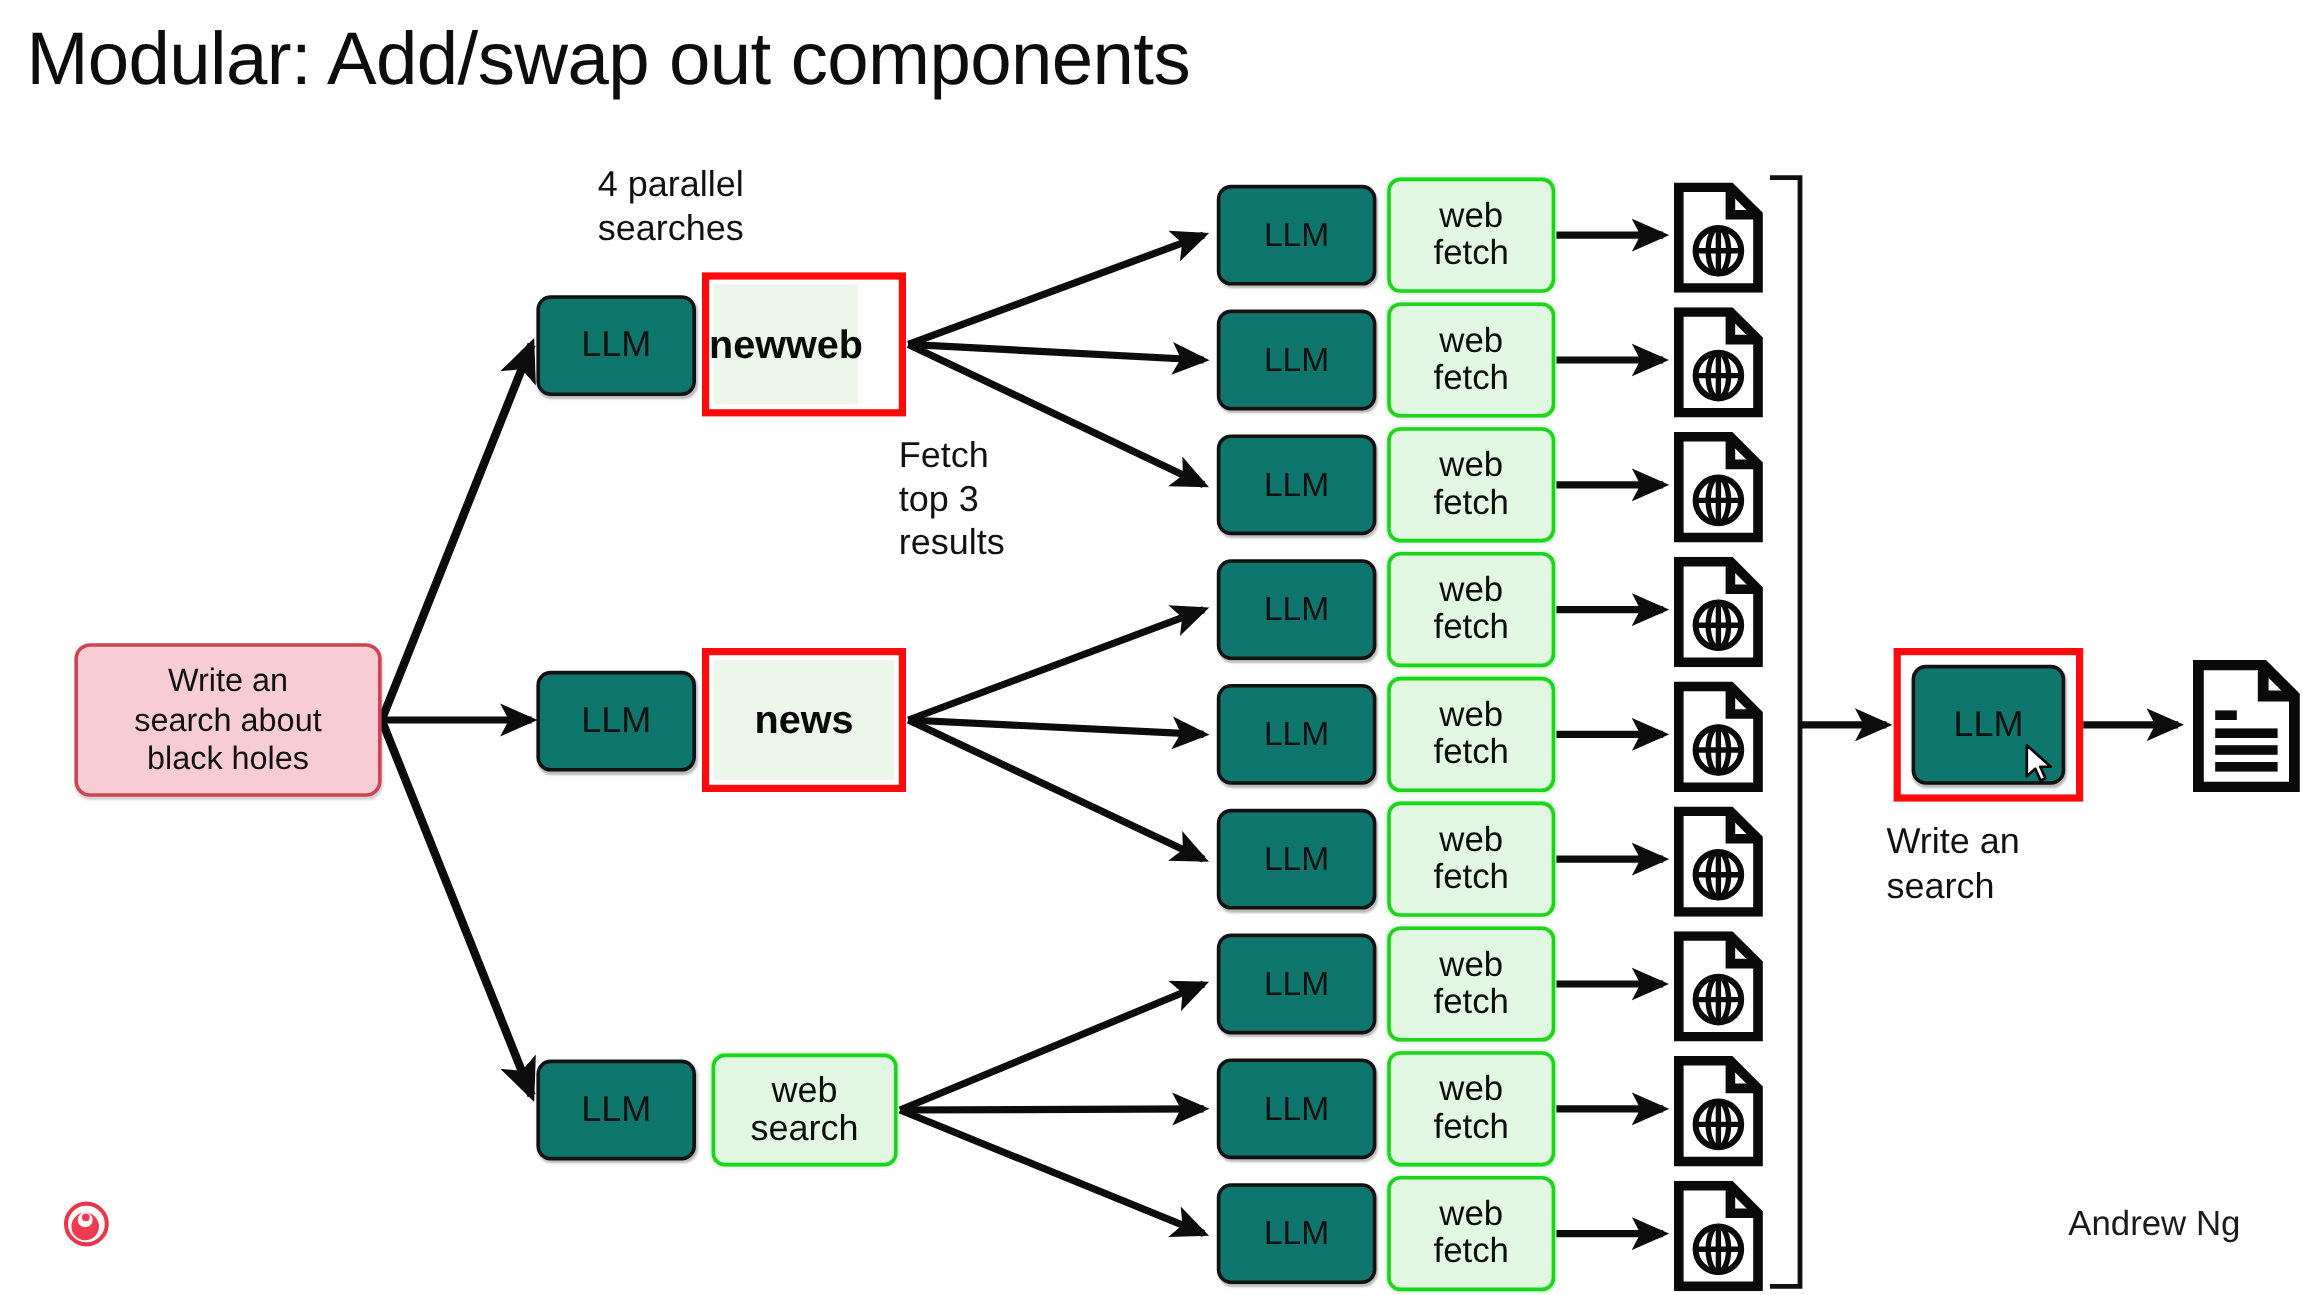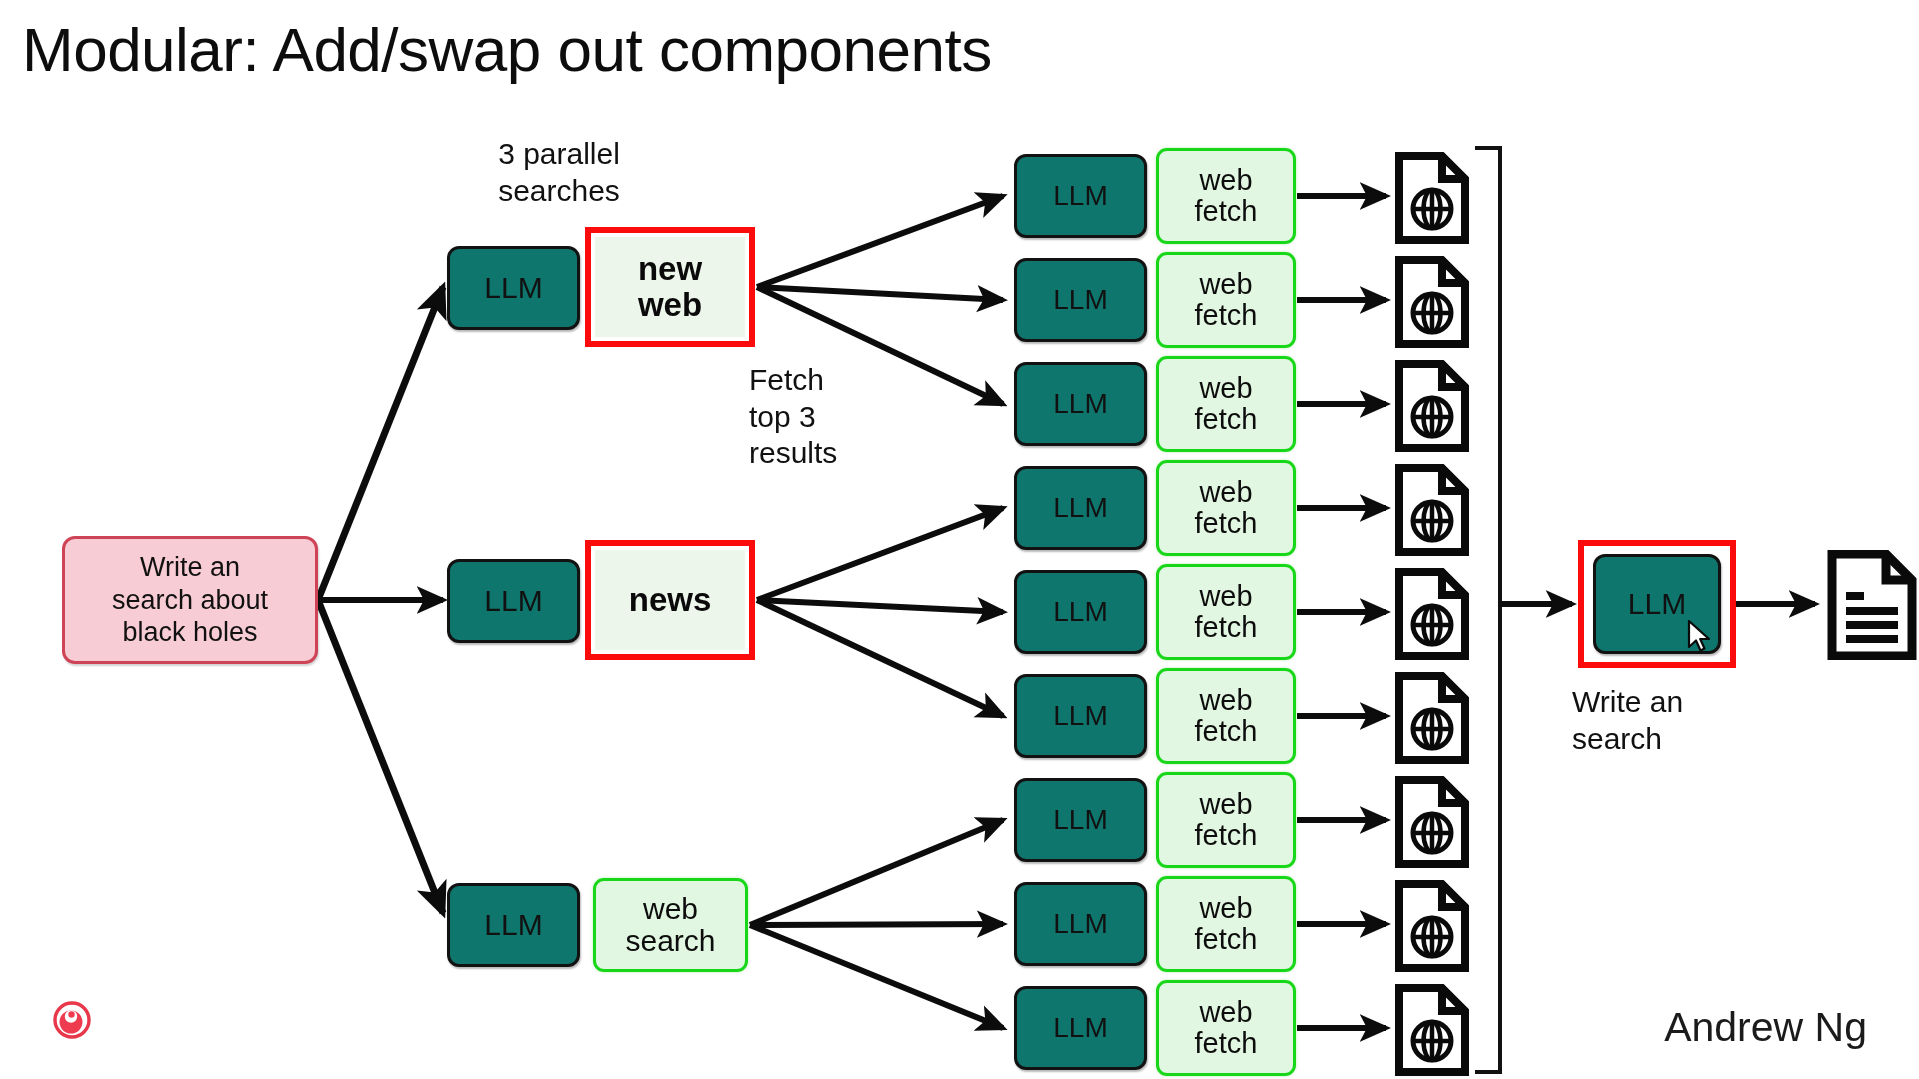--- a/index.html
+++ b/index.html
@@ -106,21 +106,21 @@
   .brand{
     position:absolute;left:52px;top:1000px;
     display:flex;align-items:center;gap:9px;z-index:5;
   }
   .brand-text{
     font-size:34px;font-weight:bold;letter-spacing:-0.4px;
     color:#e8374a;
   }
   .byline{
     position:absolute;right:52px;top:1004px;
-    font-size:41px;color:#1b1b1b;z-index:5;white-space:nowrap;margin-left:40px;
+    font-size:29px;color:#1b1b1b;z-index:5;white-space:nowrap;margin-left:40px;
   }
 </style>
 </head>
 <body>
 
 <div id="stage">
 
   <div class="slide-title">Modular: Add/swap out components</div>
 
   <svg id="wires" viewBox="0 0 1919 1079" xmlns="http://www.w3.org/2000/svg">
@@ -184,35 +184,35 @@
     </g>
   </svg>
 
   <div class="node prompt-box" style="left:62px;top:536px;width:256px;height:128px;flex-direction:column;">
     <span>Write an</span>
     <span>search about</span>
     <span>black holes</span>
   </div>
 
   <div class="caption" style="left:454px;top:136px;width:210px;">
-    <div>3 parallel</div>
+    <div>4 parallel</div>
     <div>searches</div>
   </div>
 
   <div class="caption left" style="left:749px;top:362px;width:190px;">
     <div>Fetch</div>
     <div>top 3</div>
     <div>results</div>
   </div>
 
   <div class="node llm-box" style="left:447px;top:246px;width:133px;height:84px;">
     <span>LLM</span>
   </div>
   <div class="redframe" style="left:585px;top:227px;width:170px;height:120px;"></div>
-  <div class="redframe-inner" style="left:595px;top:237px;width:150px;height:100px;flex-direction:column;">
+  <div class="redframe-inner" style="left:595px;top:237px;width:120px;height:100px;flex-direction:row;">
     <span>new</span>
     <span>web</span>
   </div>
 
   <div class="node llm-box" style="left:447px;top:559px;width:133px;height:84px;">
     <span>LLM</span>
   </div>
   <div class="redframe" style="left:585px;top:540px;width:170px;height:120px;"></div>
   <div class="redframe-inner" style="left:595px;top:550px;width:150px;height:100px;">
     <span>news</span>

